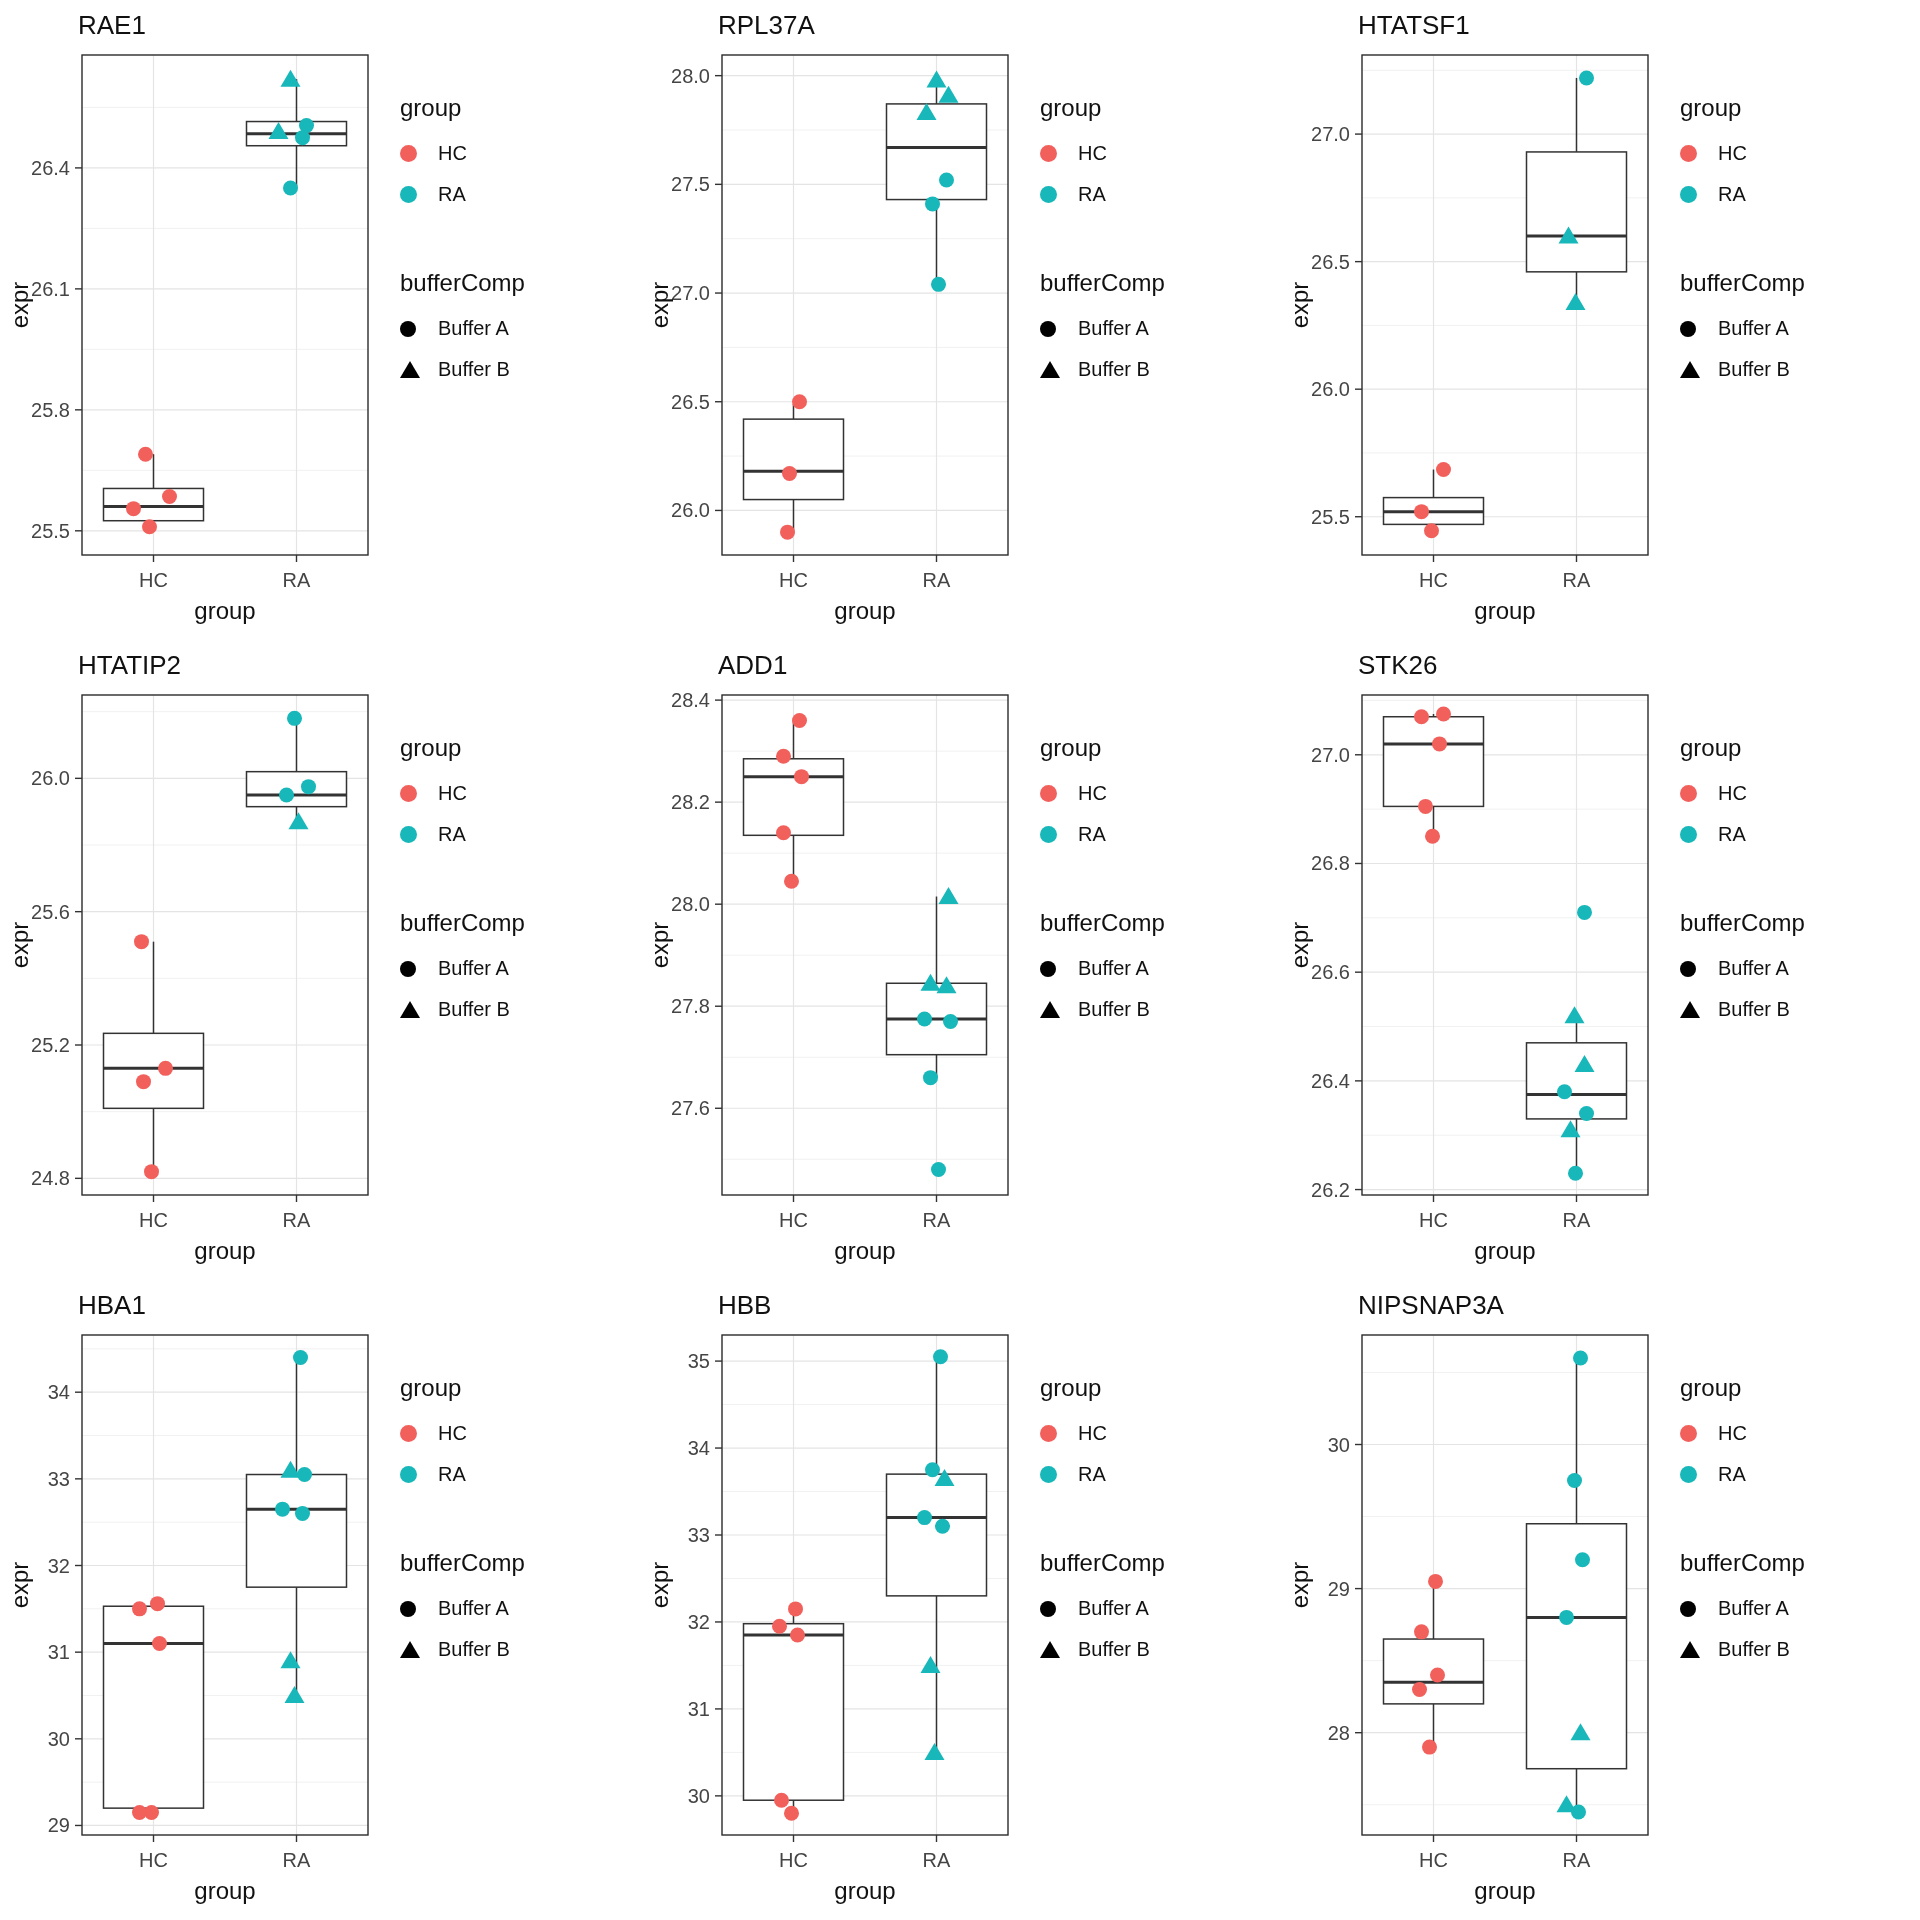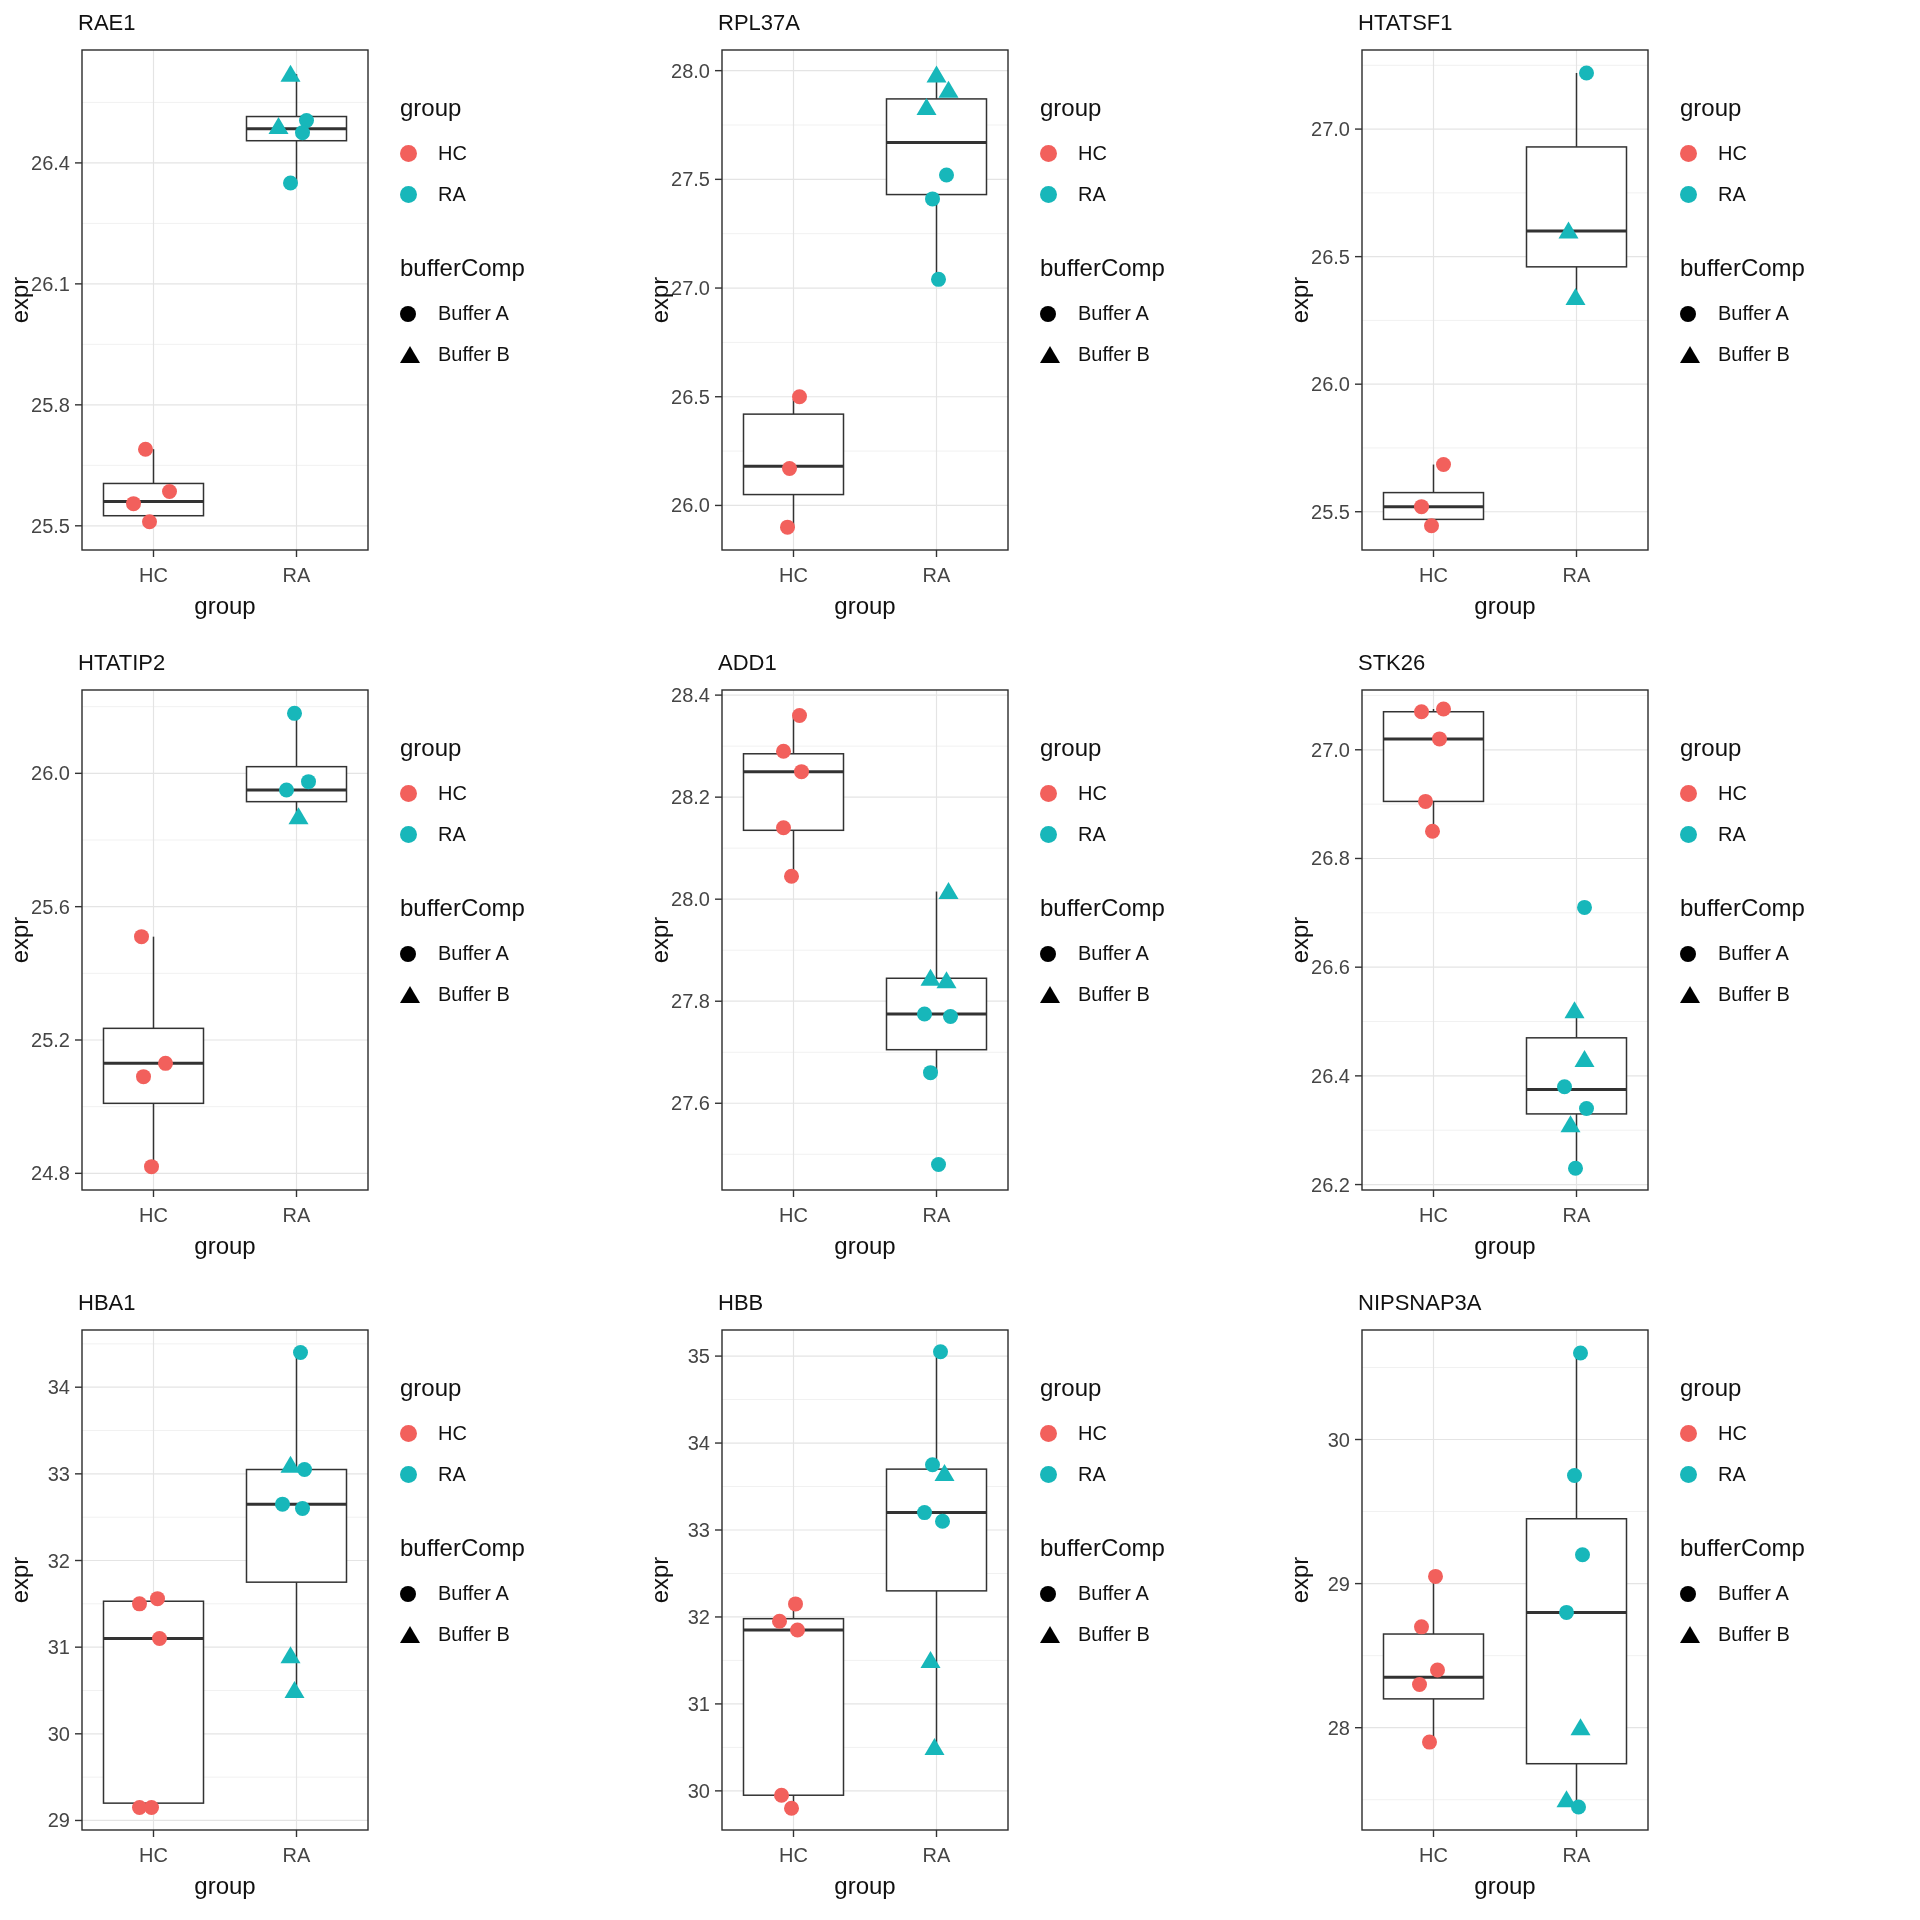--- a/index.html
+++ b/index.html
@@ -2,28 +2,28 @@
 <html><head>
 <meta charset="utf-8">
 <style>
   *{box-sizing:border-box}
   html,body{margin:0;padding:0;background:#ffffff;color:#111;
     font-family:"Liberation Sans","DejaVu Sans",sans-serif;}
   body{width:1920px;height:1920px;overflow:hidden}
   #grid{display:grid;grid-template-columns:repeat(3,640px);grid-auto-rows:640px}
   figure.cell{margin:0;display:flex;padding:6px 0 0 6px}
   .plot-col{width:378px;flex:none}
-  .panel-title{font-size:22px;font-weight:400;margin:4px 0 6px 72px;color:#111}
+  .panel-title{font-size:26px;font-weight:400;margin:4px 0 6px 72px;color:#111}
   svg{display:block}
   svg text{font-family:"Liberation Sans","DejaVu Sans",sans-serif}
   .tick-label{font-size:20px;fill:#454545}
   .axis-title{font-size:24px;fill:#111}
   .legend{flex:1;padding:88px 0 0 16px}
   .legend-title{font-size:24px;margin-bottom:20px;color:#111}
-  .legend-title.mt{margin-top:48px}
+  .legend-title.mt{margin-top:63px}
   .legend-item{display:flex;align-items:center;margin-bottom:18px}
   .key{width:38px;display:inline-flex;align-items:center}
   .dot{width:17px;height:17px;border-radius:50%;display:inline-block}
   .dot.black{background:#000;width:16px;height:16px}
   .tri{width:0;height:0;border-left:10px solid transparent;border-right:10px solid transparent;
        border-bottom:17px solid #000;display:inline-block}
   .legend-label{font-size:20px;color:#111}
 </style>
 </head>
 <body>

